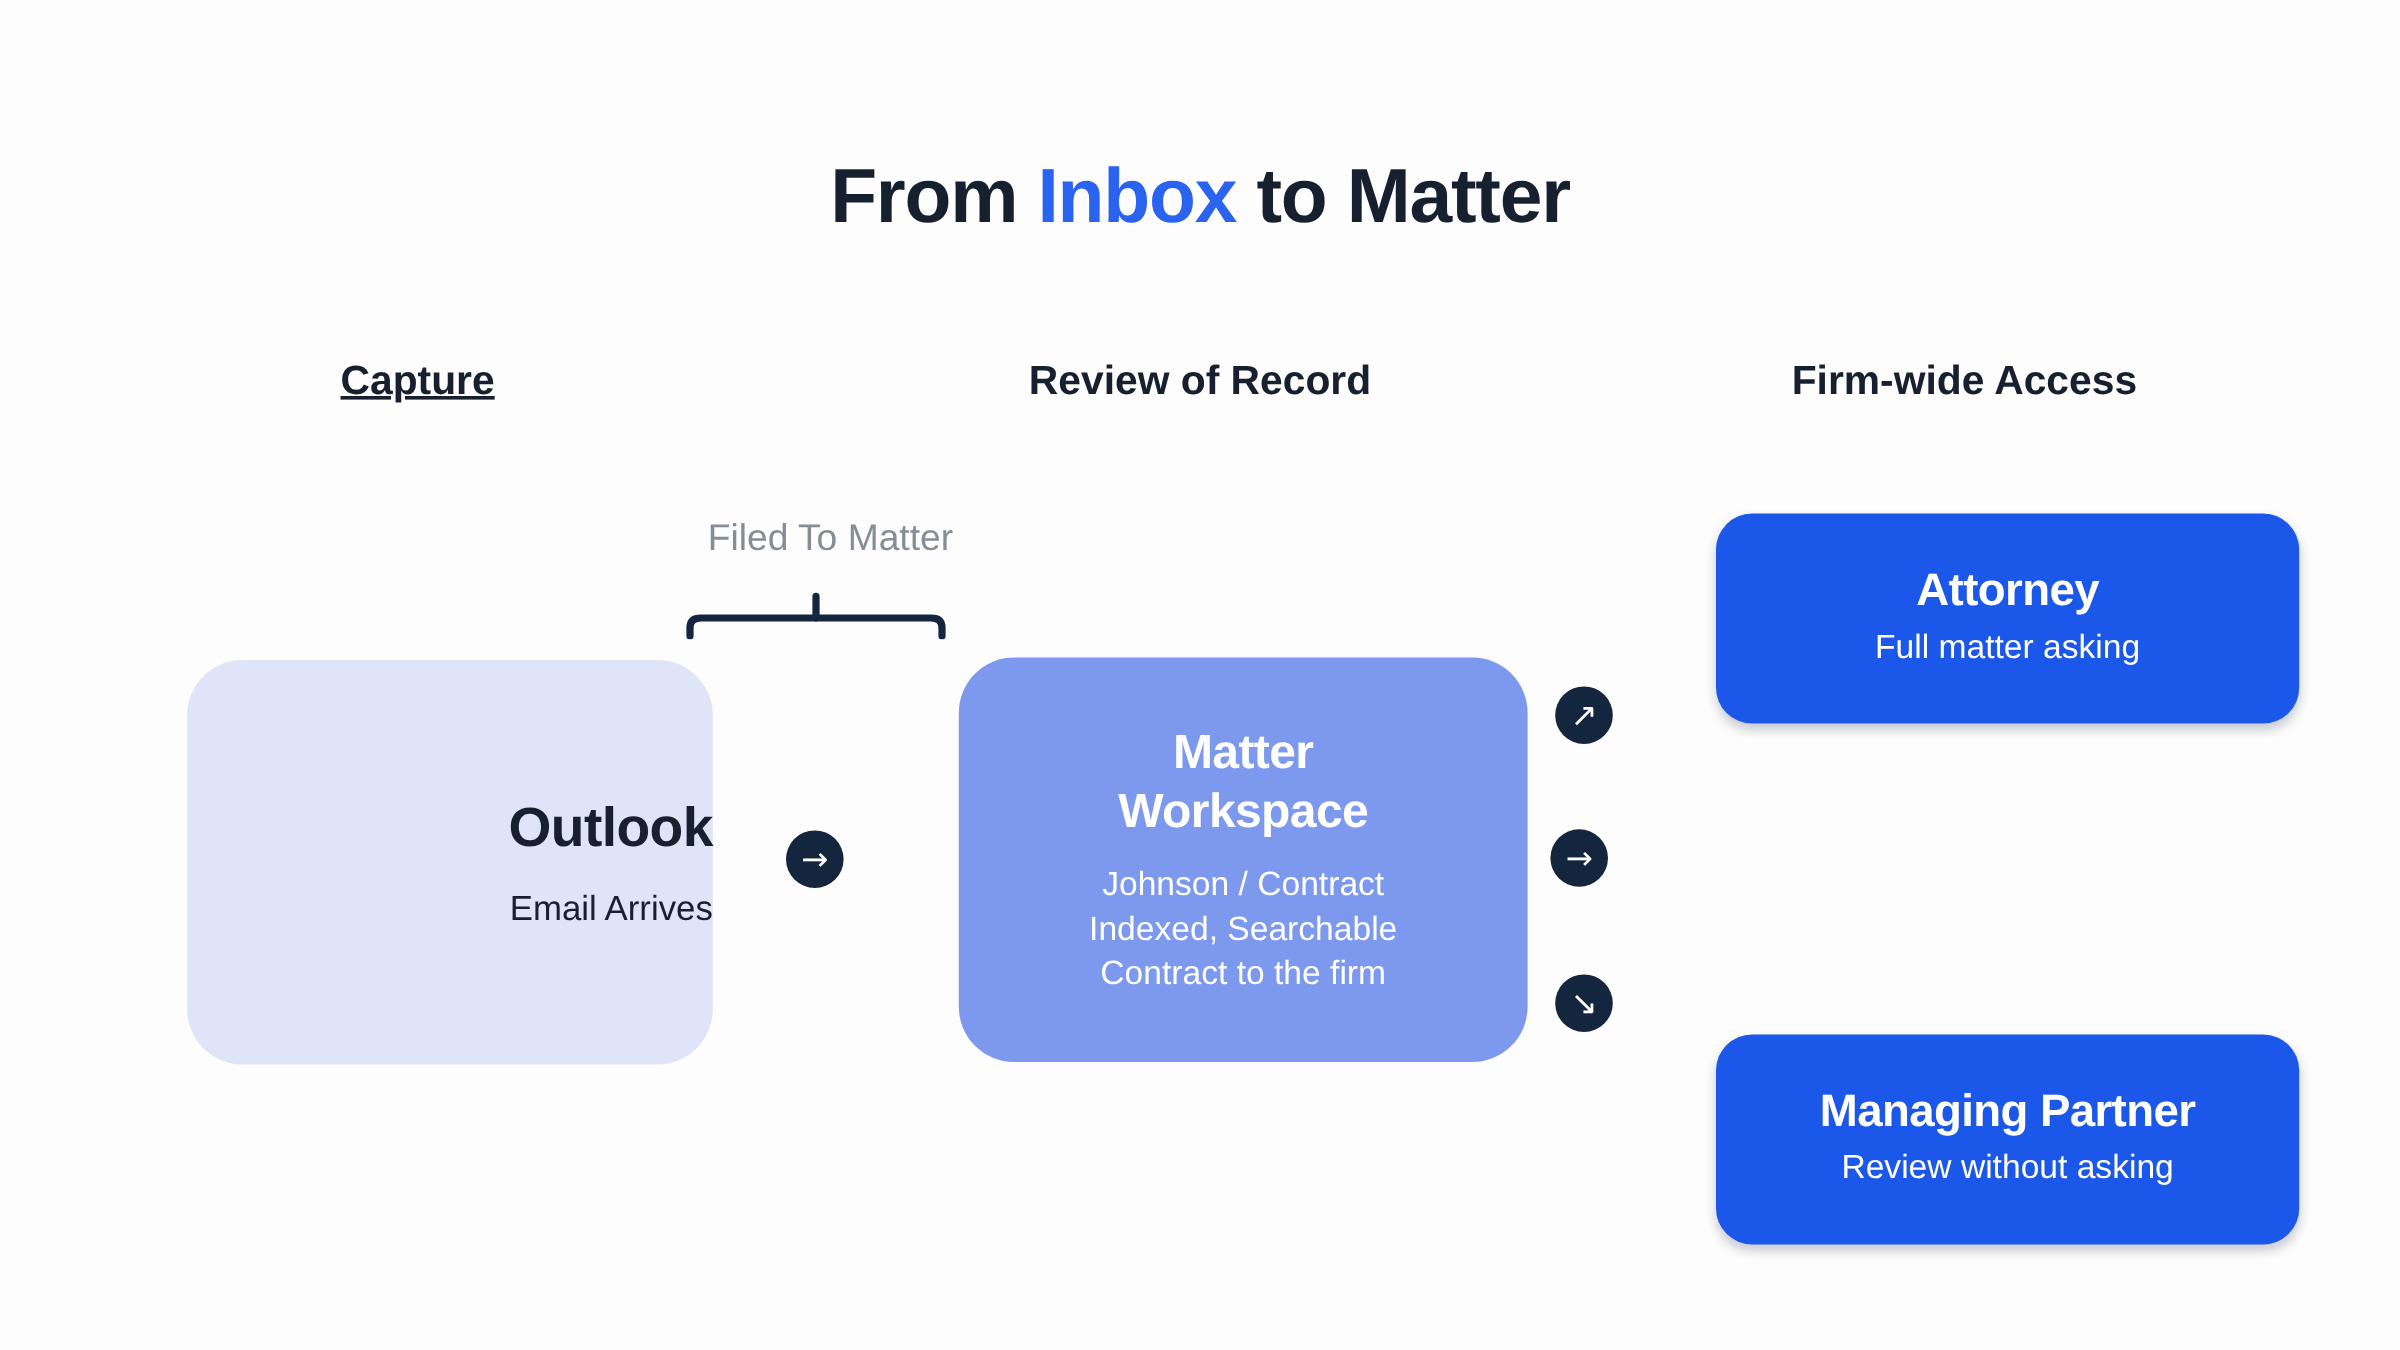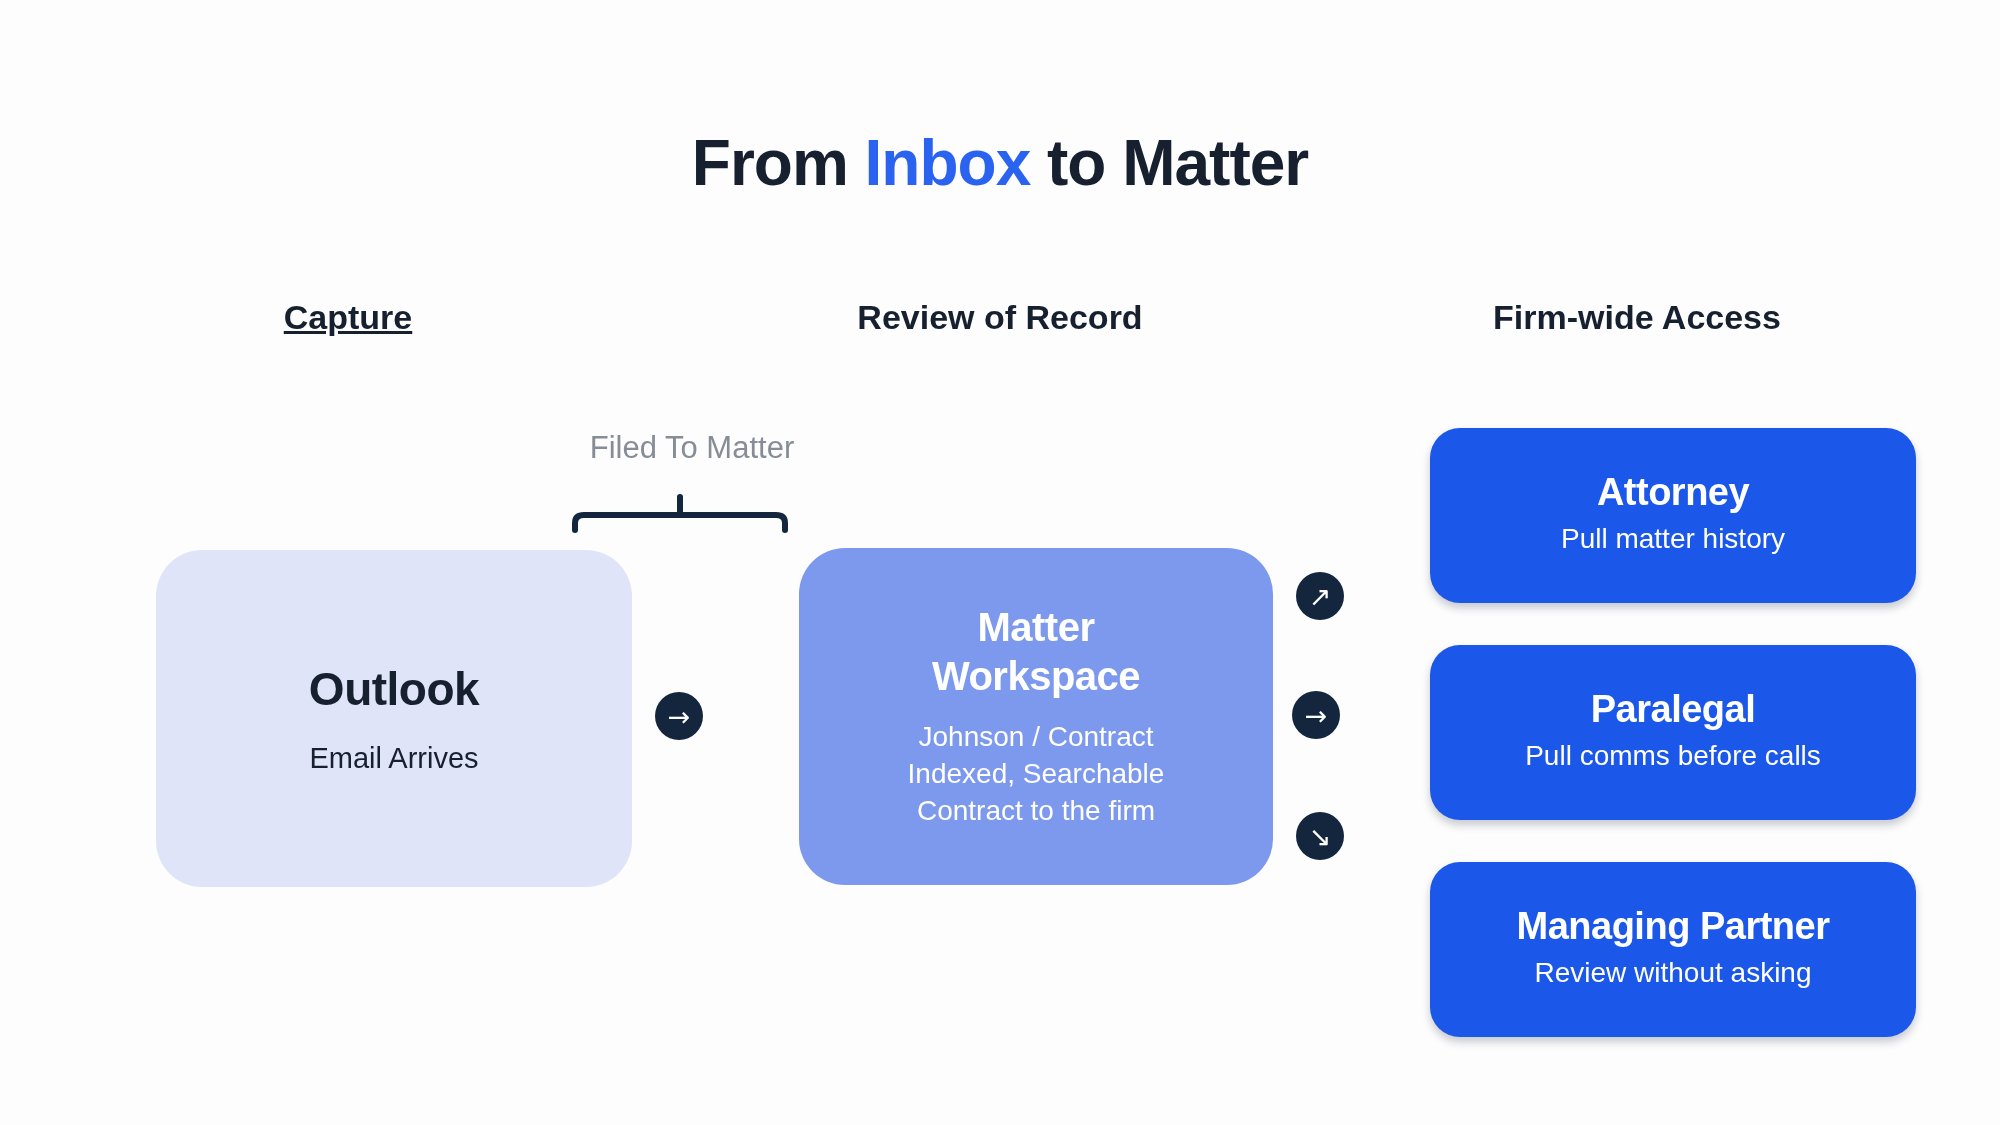--- a/index.html
+++ b/index.html
@@ -56,23 +56,24 @@
   .bracket svg{display:block;width:100%;height:100%;}
 
   
   .card{
     position:absolute;
     display:flex;flex-direction:column;align-items:center;justify-content:center;
     text-align:center;
     margin-left:32px;
   }
   .card-outlook{
-    left:124px;top:550px;width:476px;height:337px;
+    left:124px;top:550px;width:438px;height:337px;
     background:var(--capture-lavender);
     border-radius:46px;
+    align-items:flex-end;
   }
   .card-outlook .card-title{
     font-size:46px;font-weight:800;color:var(--ink);
     margin-bottom:26px;letter-spacing:-0.5px;
   }
   .card-outlook .card-sub{
     font-size:29px;font-weight:500;color:var(--ink);
   }
 
   .card-matter{
@@ -160,26 +161,22 @@
     </div>
   <div class="arrow-circle arrow-fan-2">
       <span>→</span>
     </div>
   <div class="arrow-circle arrow-fan-3">
       <span>↘</span>
     </div>
 
   <div class="card card-role attorney">
     <div class="card-title">Attorney</div>
-    <div class="card-sub">Pull matter history</div>
+    <div class="card-sub">Full matter asking</div>
   </div>
 
-  <div class="card card-role paralegal">
-    <div class="card-title">Paralegal</div>
-    <div class="card-sub">Pull comms before calls</div>
-  </div>
 
   <div class="card card-role partner">
     <div class="card-title">Managing Partner</div>
     <div class="card-sub">Review without asking</div>
   </div>
 
 </div>
 
 </body></html>

